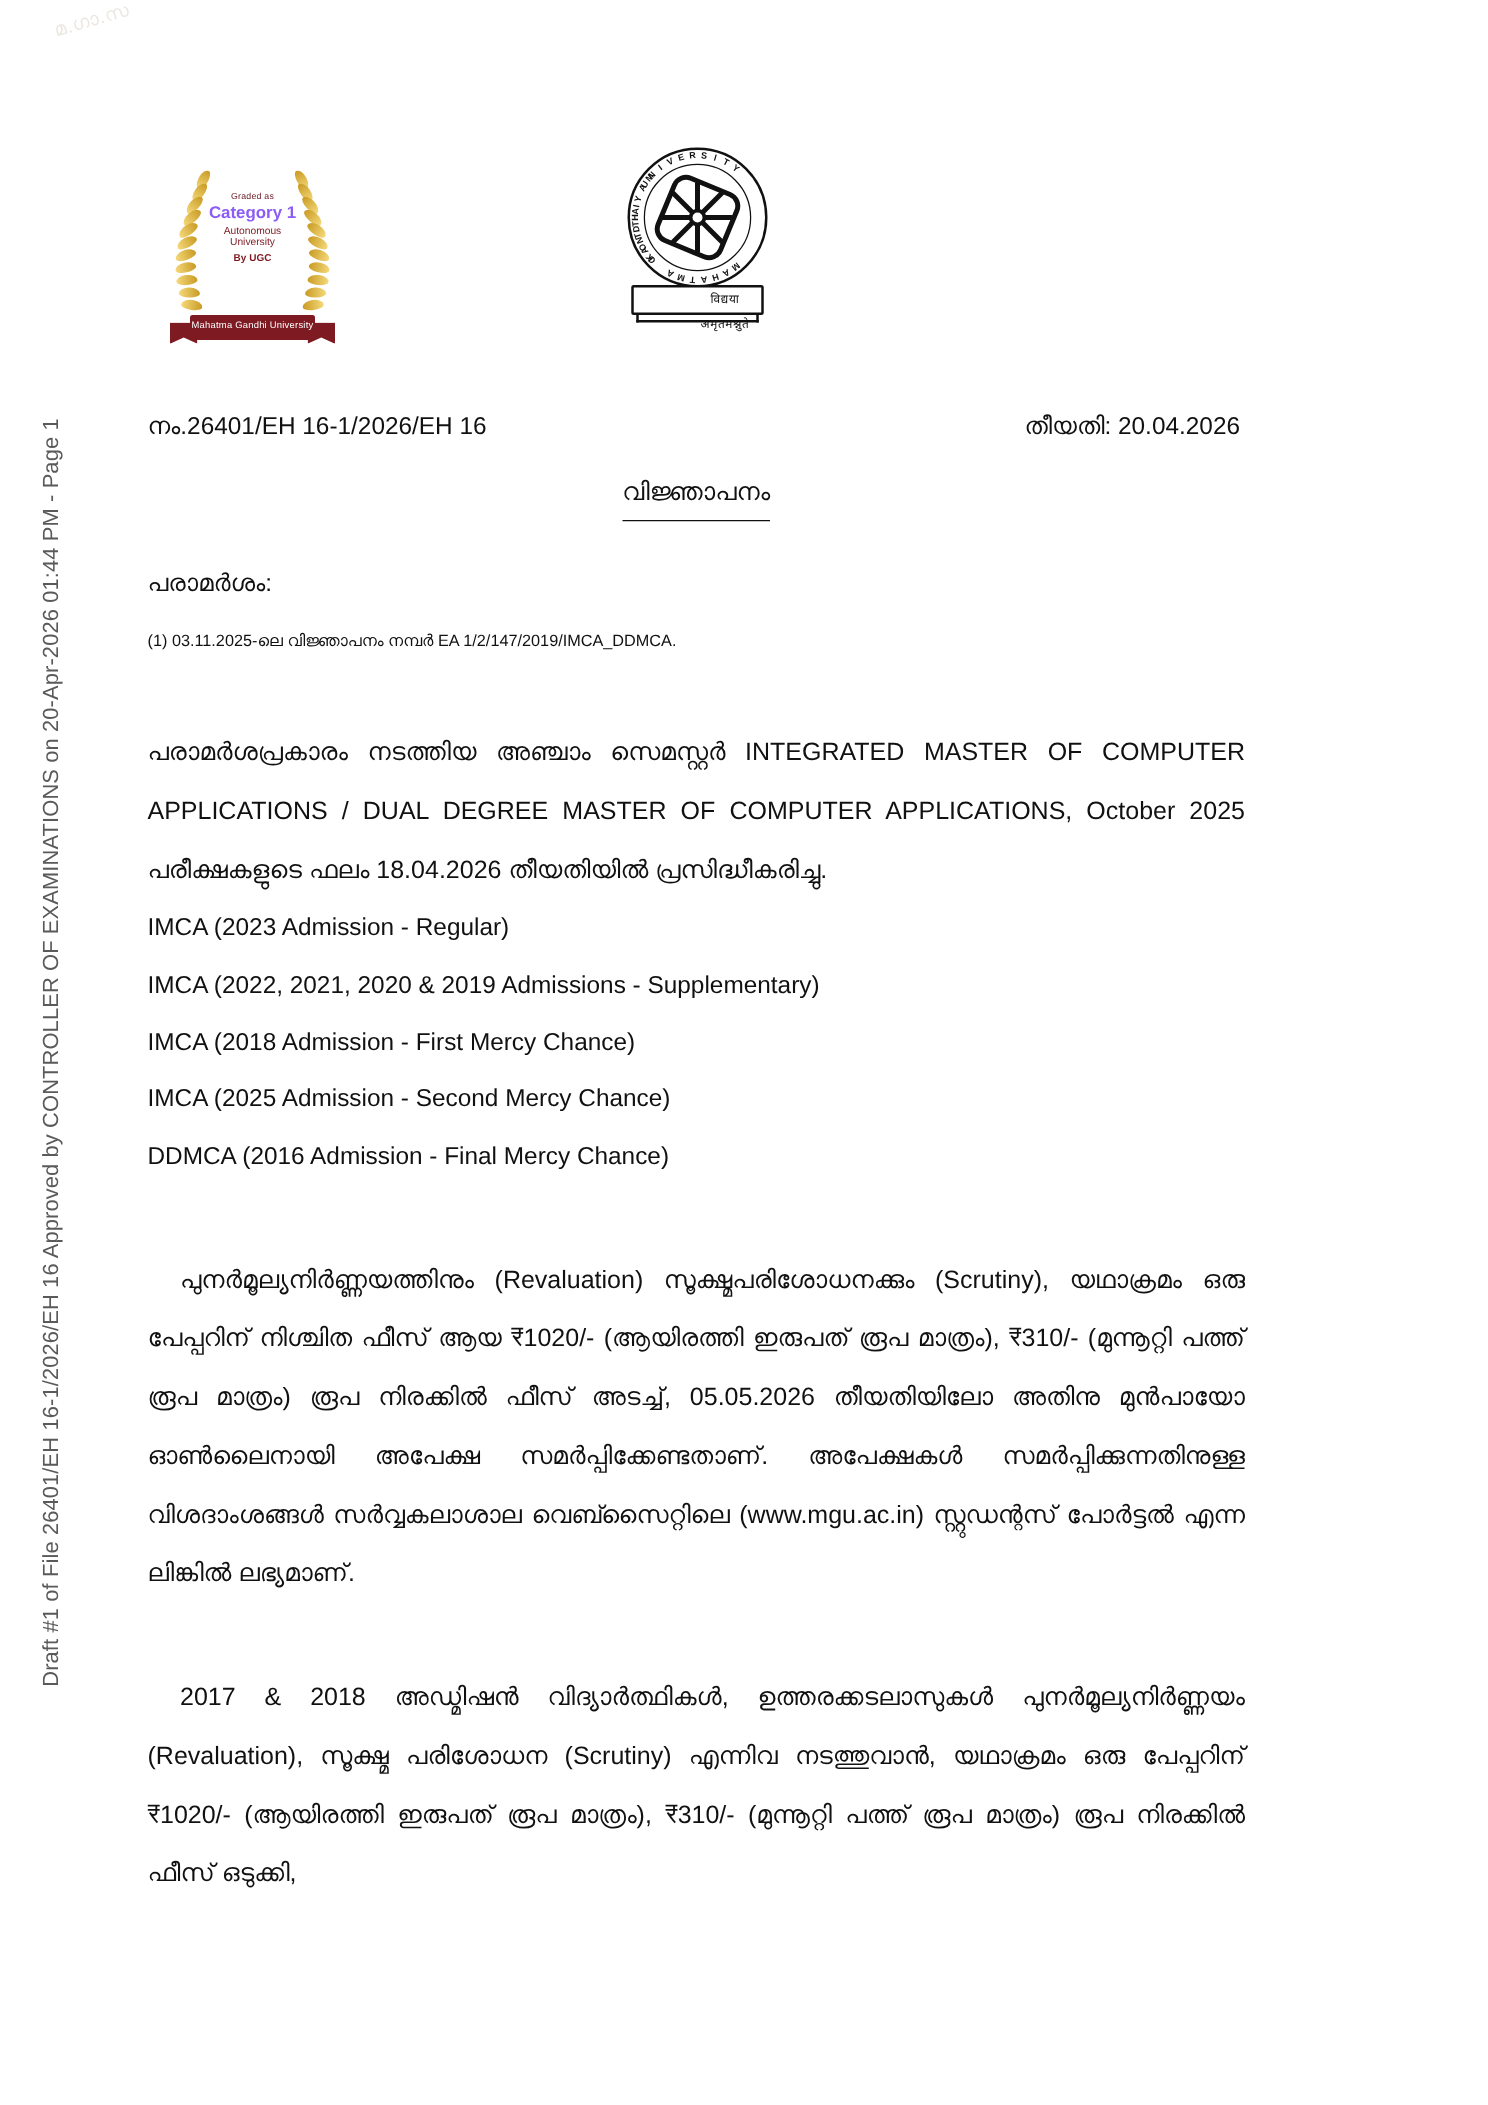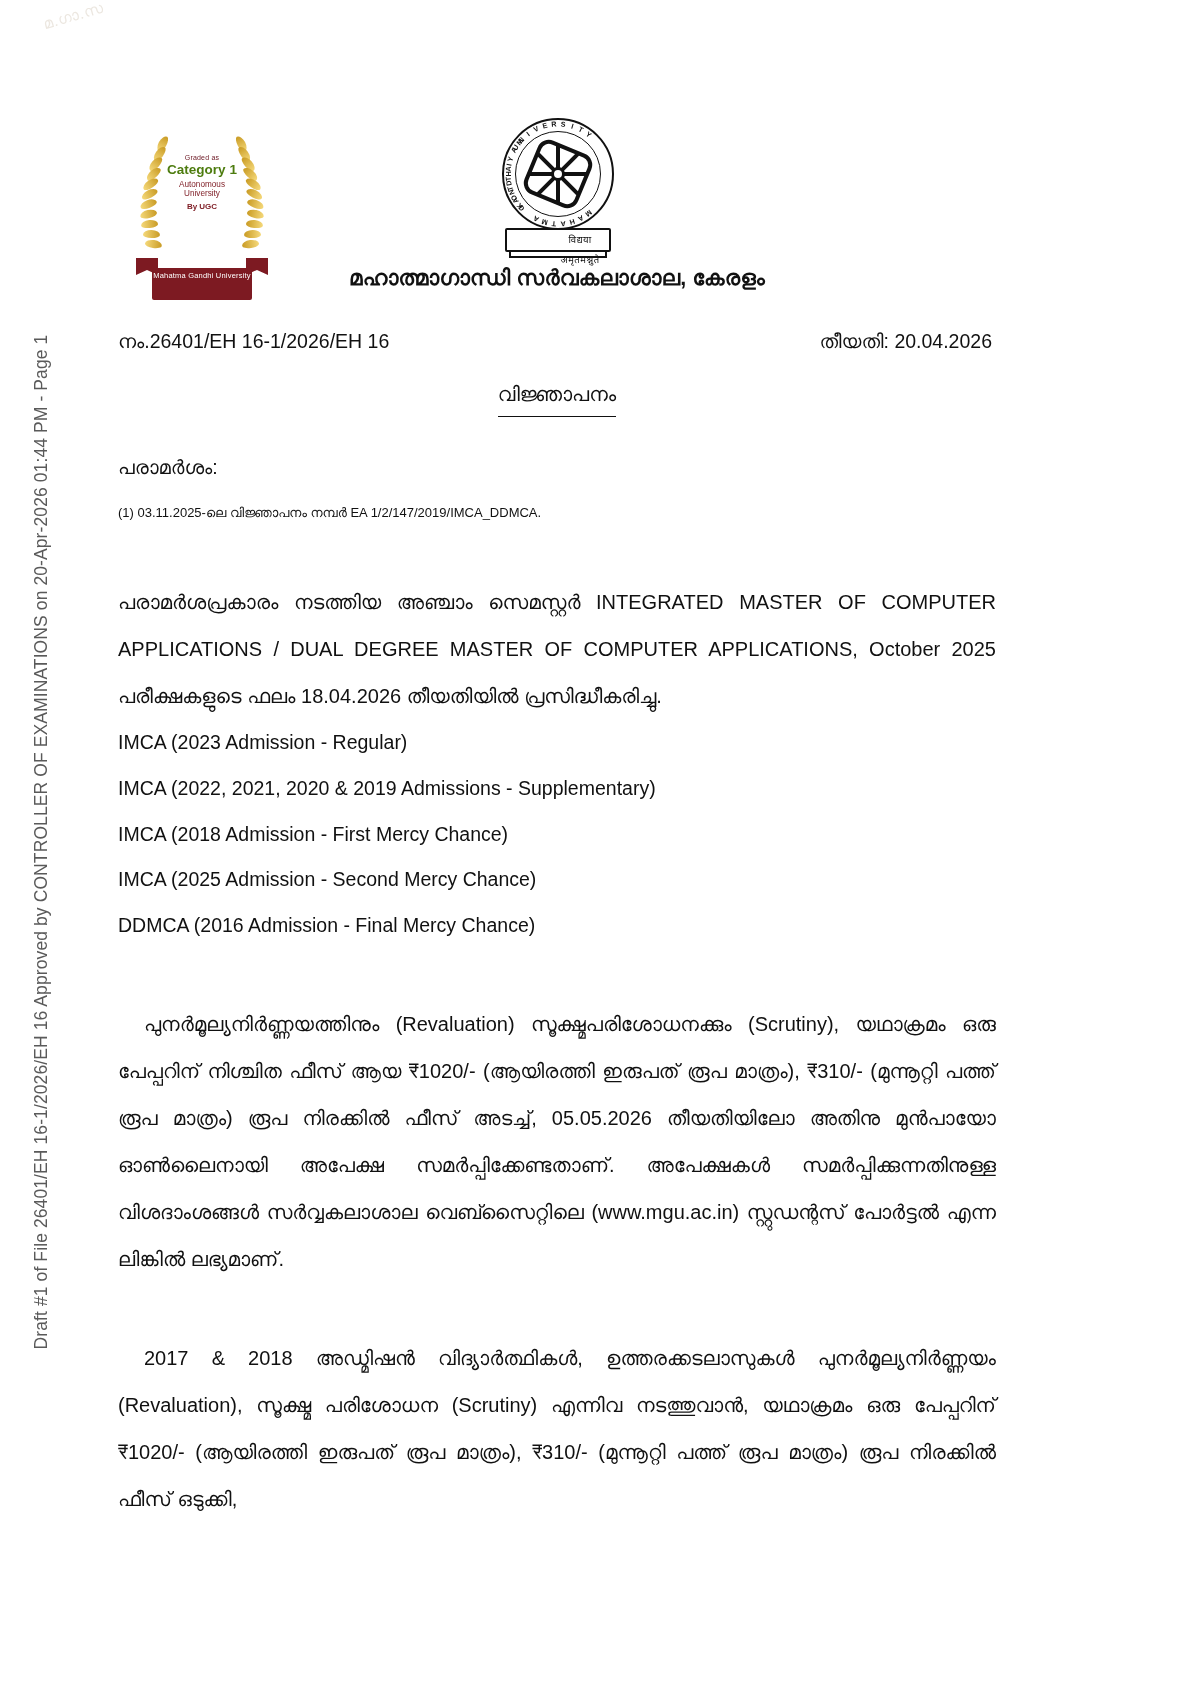--- a/index.html
+++ b/index.html
@@ -104,21 +104,21 @@
   }
   .badge-core .t-graded {
     font-size: 7px;
     color: #6b1622;
     letter-spacing: 0.2px;
     margin-top: 2px;
   }
   .badge-core .t-cat {
     font-size: 13.5px;
     font-weight: bold;
-    color: #4d7c0f;
+    color: #8b5cf6;
     line-height: 1.15;
     margin-top: 1px;
   }
   .badge-core .t-auton {
     font-size: 8.2px;
     color: #7d1a22;
     margin-top: 2px;
     line-height: 1.2;
   }
   .badge-core .t-byugc {
@@ -132,24 +132,23 @@
     left: 2px;
     bottom: 4px;
     width: 132px;
     height: 30px;
   }
   .badge-ribbon .band {
     position: absolute;
     left: 16px;
     top: 4px;
     width: 100px;
-    height: 32px;
+    height: 20px;
     background: #7d1a22;
     border-radius: 2px;
-    margin-top: 16px;
   }
   .badge-ribbon .band span {
     display: block;
     color: #fff;
     font-size: 7.5px;
     text-align: center;
     line-height: 16px;
     letter-spacing: 0.2px;
   }
   .badge-ribbon .tail-l, .badge-ribbon .tail-r {
@@ -427,21 +426,20 @@
           <div class="spoke" style="transform:rotate(90deg)"></div>
           <div class="spoke" style="transform:rotate(135deg)"></div>
           <div class="hub"></div>
         </div>
         <div class="motto">
           <span>विद्यया अमृतमश्नुते</span>
         </div>
         <div class="motto-shadow"></div>
       </div>
 
-      <div class="univ-name-ml">മഹാത്മാഗാന്ധി സർവകലാശാല, കേരളം</div>
     </div>
 
     <div class="meta-row">
       <div class="ref-no">നം.26401/EH 16-1/2026/EH 16</div>
       <div class="date">തീയതി: 20.04.2026</div>
     </div>
 
     <div class="doc-title">
       <span>വിജ്ഞാപനം</span>
     </div>

